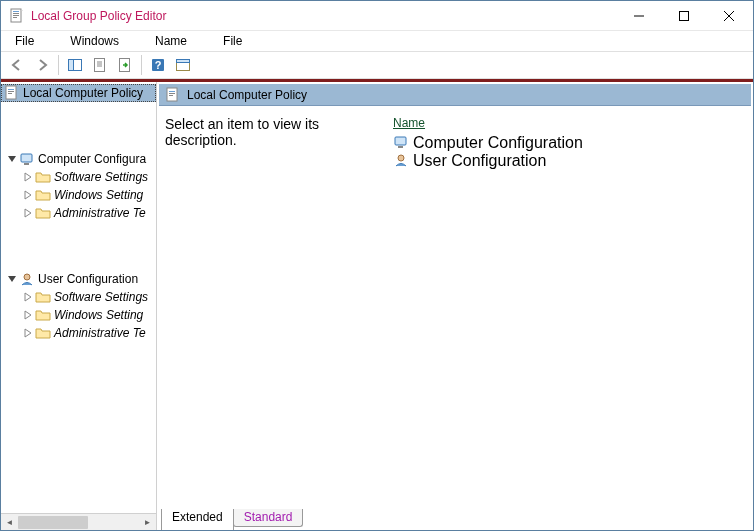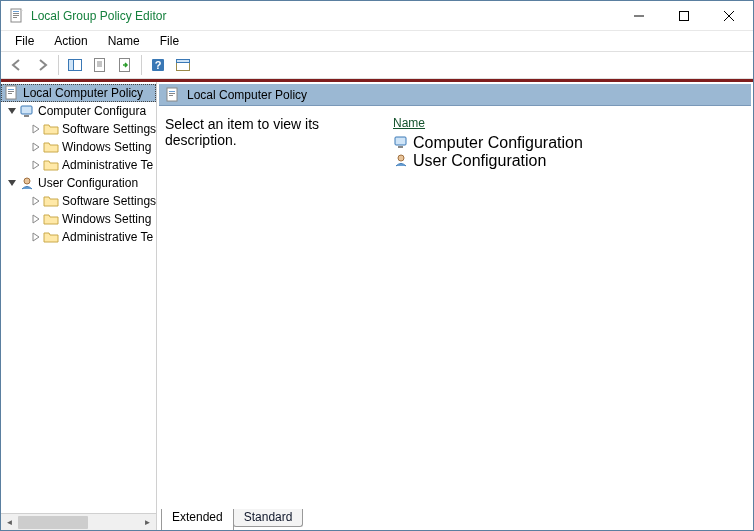--- a/index.html
+++ b/index.html
@@ -17,34 +17,34 @@
     
     .titlebar {
       height: 30px;
       background: #fff;
       display: flex;
       align-items: center;
       padding: 0 2px 0 8px;
       border-bottom: 1px solid #e8e8e8;
     }
     .title-icon { width: 16px; height: 16px; margin-right: 6px; }
-    .title-text { flex: 1; font-size: 12px; color: #15803d; }
+    .title-text { flex: 1; font-size: 12px; color: #be185d; }
     .win-controls { display: flex; }
     .win-btn {
       width: 45px; height: 29px;
       display: flex; align-items: center; justify-content: center;
       color: #000;
     }
     
     .menubar {
       height: 20px;
       display: flex;
       align-items: center;
       padding: 0 6px;
-      gap: 4px;
+      gap: 20px;
       background: #fff;
     }
     .menu-item { padding: 2px 8px; font-size: 12px; }
     
     .toolbar {
       height: 28px;
       display: flex;
       align-items: center;
       padding: 2px 4px;
       gap: 1px;
@@ -93,22 +93,22 @@
     .tree-row.selected .tree-label { color: #000; }
     .expander {
       width: 14px; height: 14px;
       display: flex; align-items: center; justify-content: center;
       cursor: pointer;
       flex-shrink: 0;
     }
     .tree-icon { width: 16px; height: 16px; margin-right: 3px; flex-shrink: 0; }
     .tree-label { font-size: 12px; }
     .indent-0 { padding-left: 2px; }
-    .indent-1 { padding-left: 4px; }
-    .indent-2 { padding-left: 28px; }
+    .indent-1 { padding-left: 4px; margin-top: 48px; }
+    .indent-2 { padding-left: 20px; font-style: italic; }
     
     .hscroll {
       height: 17px;
       background: #f0f0f0;
       border-top: 1px solid #d0d0d0;
       display: flex;
       align-items: center;
     }
     .hscroll-btn {
       width: 17px; height: 17px;
@@ -181,21 +181,21 @@
       margin-right: -1px;
       border-radius: 0 0 3px 3px;
     }
     .btab.active {
       background: #fff;
       z-index: 2;
       padding-bottom: 18px;
     }
     .btab.inactive {
       background: #f4f4f4;
-      color: #0f172a;
+      color: #a21caf;
     }
   </style>
 </head>
 <body>
 
 <div class="titlebar">
   <span class="title-icon">
     <svg width="16" height="16" viewBox="0 0 16 16">
         <rect x="2" y="1" width="10" height="13" fill="#fff" stroke="#888"></rect>
         <rect x="4" y="3" width="6" height="1" fill="#6a9fd4"></rect>
@@ -221,21 +221,21 @@
       <svg width="10" height="10">
           <line x1="0" y1="0" x2="10" y2="10" stroke="currentColor" stroke-width="1"></line>
           <line x1="10" y1="0" x2="0" y2="10" stroke="currentColor" stroke-width="1"></line>
         </svg>
     </div>
   </div>
 </div>
 
 <div class="menubar">
   <div class="menu-item">File</div>
-  <div class="menu-item">Action</div>
+  <div class="menu-item">Windows</div>
   <div class="menu-item">Name</div>
   <div class="menu-item">File</div>
 </div>
 
 <div class="toolbar">
   <div class="tb-btn">
     <svg width="16" height="16">
         <path d="M10 3 L4 8 L10 13" fill="none" stroke="#888" stroke-width="2"></path>
       </svg>
   </div>

